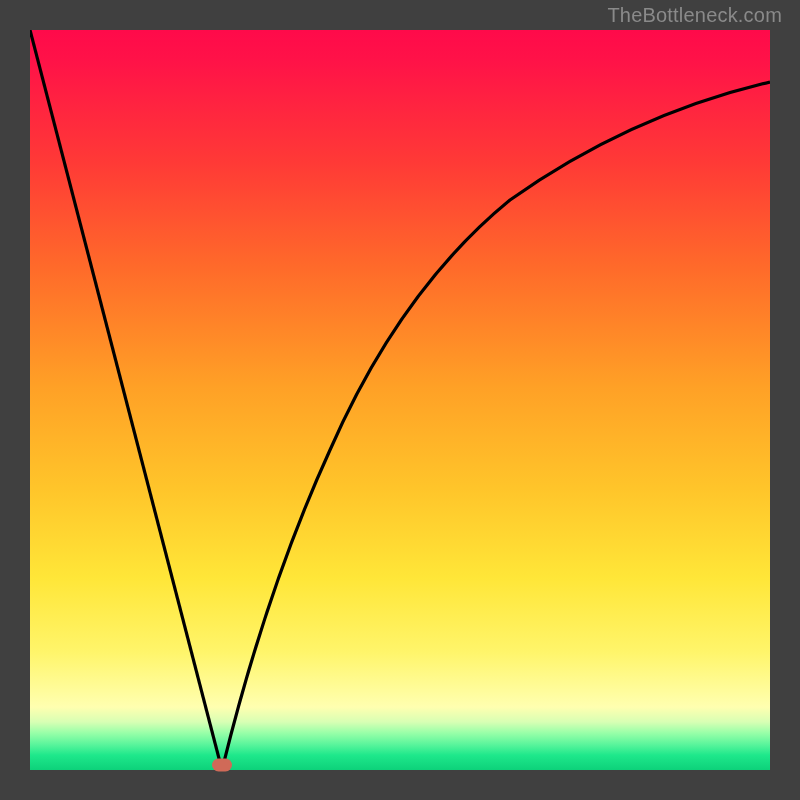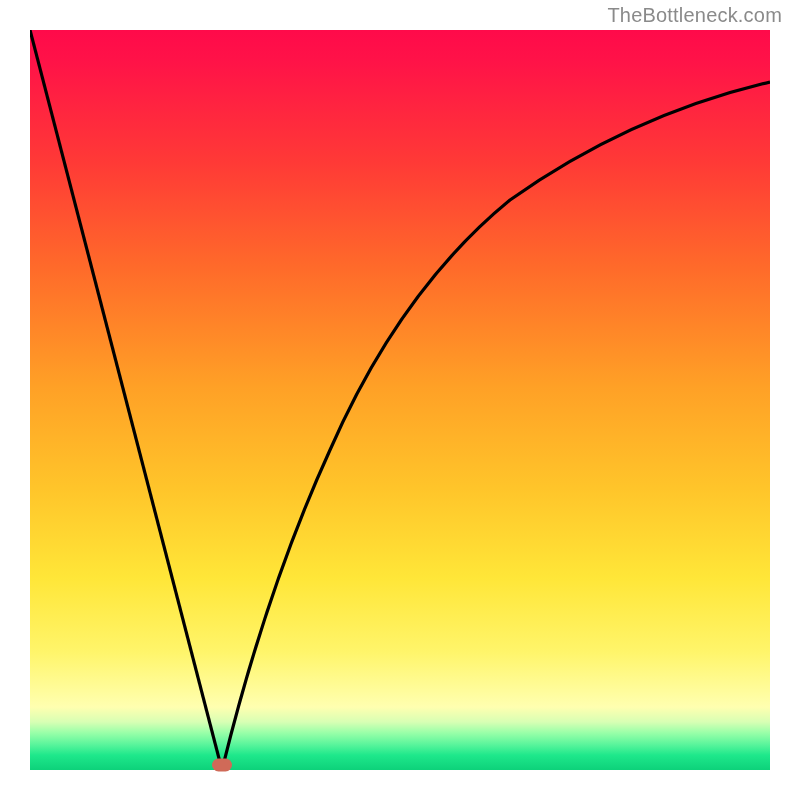--- a/index.html
+++ b/index.html
@@ -8,21 +8,21 @@
     width: 800px;
     height: 800px;
     background: #000;
     overflow: hidden;
     font-family: Arial, Helvetica, sans-serif;
   }
   .frame {
     position: relative;
     width: 800px;
     height: 800px;
-    background: #ffffff;
+    background: #404040;
   }
   .plot-area {
     position: absolute;
     left: 30px;
     top: 30px;
     width: 740px;
     height: 740px;
     
     background: linear-gradient(
       to bottom,

